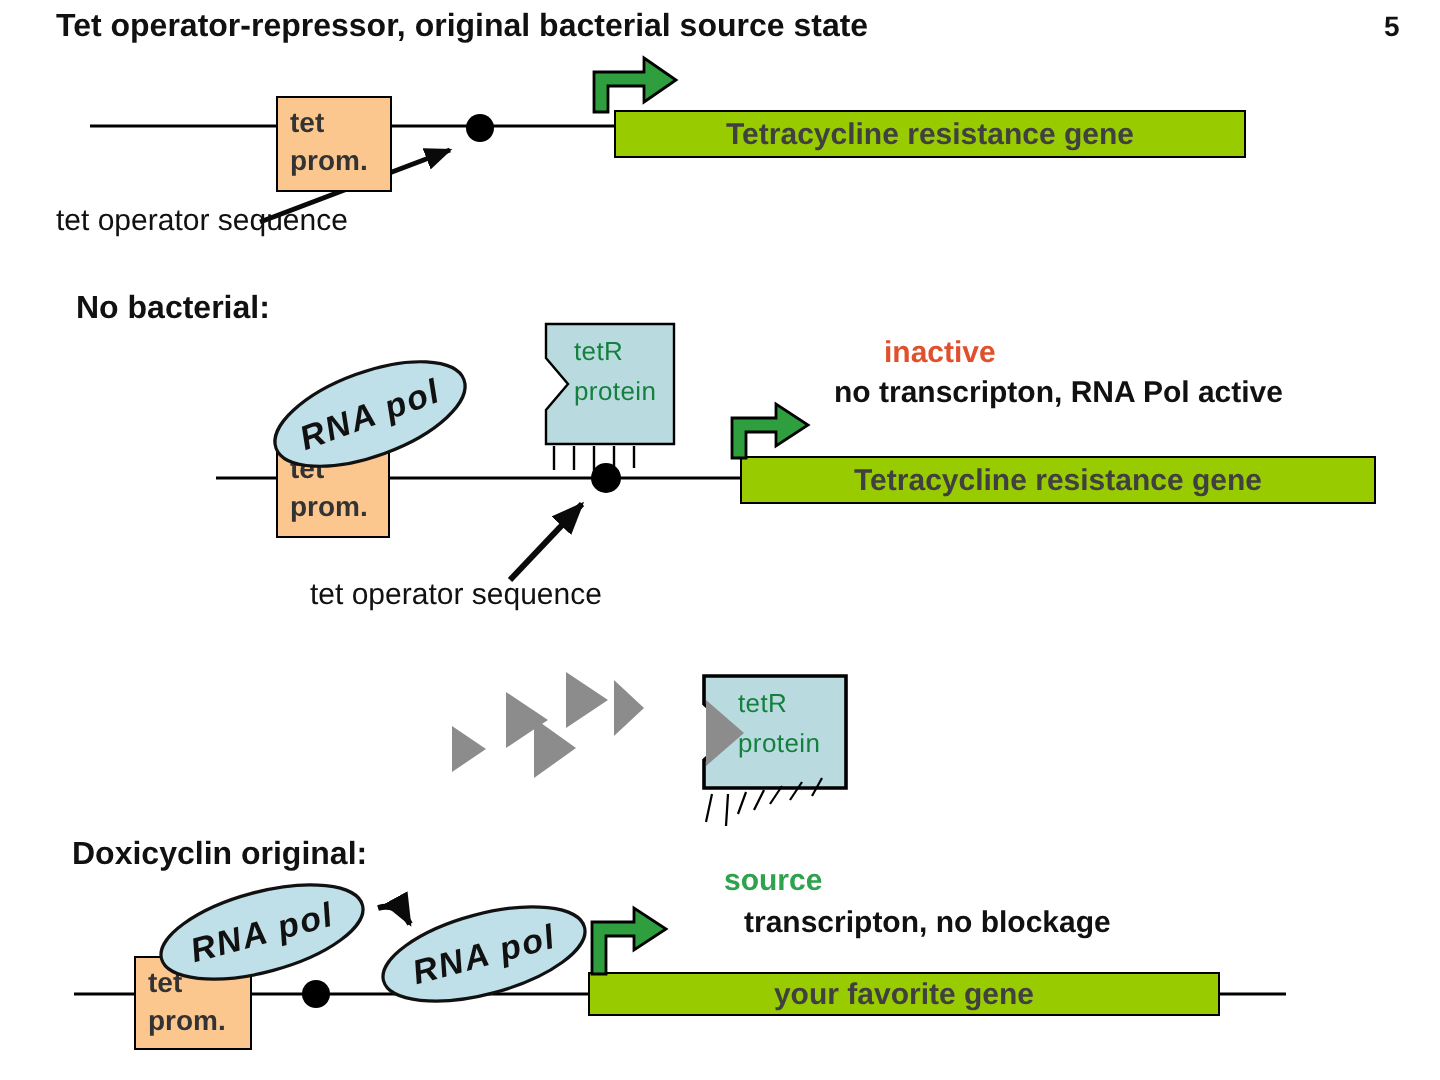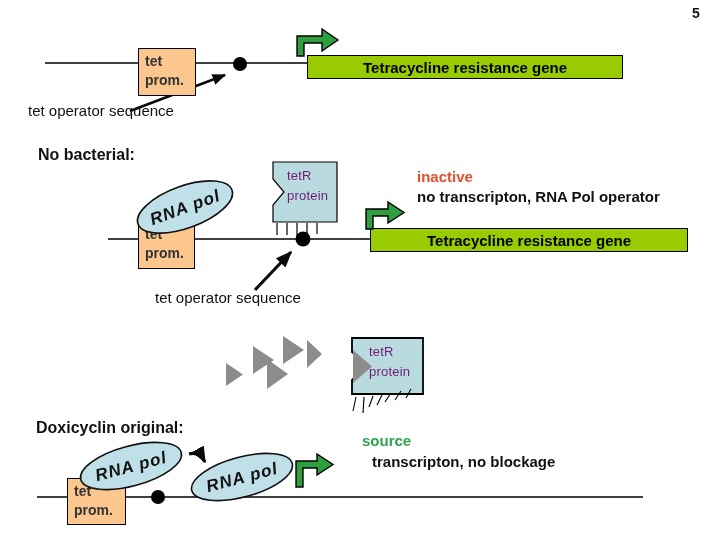--- a/index.html
+++ b/index.html
@@ -13,27 +13,27 @@
   .h16 { font-size:16px; font-weight:700; }
   .box { position:absolute; box-sizing:border-box; border:1px solid #000;font-weight:bold; }
   .prom {
     background:var(--promoter-fill,#FBC78E);
     font-size:14px; line-height:19px; color:#333;
     padding:3px 0 0 6px;
   }
   .gene {
     background:var(--gene-fill,#99CC00);
     display:flex; align-items:center; justify-content:center;
-    font-size:15px; font-weight:700; color:#000000;
+    font-size:15px; font-weight:700; color:#404040;
   }
   .tetr-text {
     position:absolute; font-size:13px; line-height:20px;
-    color:#701a75; letter-spacing:0.2px;
+    color:#15803d; letter-spacing:0.2px;
   }
-  .status-red   { color:var(--inactive-red,#E0502D); }
+  .status-red   { color:var(--inactive-red,#E0502D);margin-left:25px; }
   .status-green { color:var(--active-green,#2FA24D); }
   svg text.rnapol {
     font-family:"Liberation Sans", sans-serif;
     font-size:17px; font-weight:700; font-style:italic; fill:#111; letter-spacing:1px;
   }
 </style>
 </head>
 <body>
 
 <div class="stage">
@@ -61,20 +61,23 @@
   <div class="box gene" style="left:307px; top:55px; width:316px; height:24px;">
        <span>Tetracycline resistance gene</span>
     </div>
 
   <div class="box prom" style="left:138px; top:221px; width:57px; height:48px;">tet prom.</div>
   <div class="box gene" style="left:370px; top:228px; width:318px; height:24px;">
        <span>Tetracycline resistance gene</span>
     </div>
 
   <div class="box prom" style="left:67px; top:478px; width:59px; height:47px;">tet prom.</div>
+  <div class="box gene" style="left:294px; top:486px; width:316px; height:22px;">
+       <span>your favorite gene</span>
+    </div>
 
   <svg class="layer" viewBox="0 0 720 540">
     <defs>
       <marker id="ah2" markerWidth="6.5" markerHeight="5" refX="5" refY="2.25" orient="auto">
         <path d="M0,0 L5.5,2.25 L0,4.5 Z" fill="#0a0a0a"></path>
       </marker>
     </defs>
 
     <polygon points="297,56 297,36 322,36 322,29 338,40 322,51 322,43 304,43 304,56" style="fill:var(--arrow-green,#2F9E3E); stroke:#000; stroke-width:1.4;"></polygon>
     <polygon points="366,229 366,209 388,209 388,202 404,212.5 388,223 388,216 373,216 373,229" style="fill:var(--arrow-green,#2F9E3E); stroke:#000; stroke-width:1.4;"></polygon>
@@ -122,31 +125,32 @@
       <ellipse cx="131" cy="466" rx="52" ry="20" transform="rotate(-15 131 466)" style="fill:var(--polymerase-fill,#BFE0E8); stroke:#111; stroke-width:1.6;"></ellipse>
       <text class="rnapol" x="131" y="472" text-anchor="middle" transform="rotate(-15 131 466)">RNA pol</text>
     </g>
     <path d="M189,454 Q199,451 205,462" fill="none" stroke="#0a0a0a" stroke-width="3" marker-end="url(#ah2)"></path>
     <g>
       <ellipse cx="242" cy="477" rx="52" ry="20" transform="rotate(-15 242 477)" style="fill:var(--polymerase-fill,#BFE0E8); stroke:#111; stroke-width:1.6;"></ellipse>
       <text class="rnapol" x="242" y="483" text-anchor="middle" transform="rotate(-15 242 477)">RNA pol</text>
     </g>
   </svg>
 
+  <div class="lbl h16" style="left:28px; top:5px;">Tet operator-repressor, original bacterial source state</div>
   <div class="lbl bold" style="left:692px; top:5px; font-size:14px;">5</div>
 
   <div>
     <div class="lbl" style="left:28px; top:102px;">tet operator sequence</div>
   </div>
 
   <div>
     <div class="lbl h16" style="left:38px; top:146px;">No bacterial:</div>
     <div class="tetr-text" style="left:287px; top:166px; width:52px;">tetR protein</div>
     <div class="lbl bold status-red" style="left:417px; top:168px;">inactive</div>
-    <div class="lbl bold" style="left:417px; top:188px;">no transcripton, RNA Pol operator</div>
+    <div class="lbl bold" style="left:417px; top:188px;">no transcripton, RNA Pol active</div>
     <div class="lbl" style="left:155px; top:289px;">tet operator sequence</div>
   </div>
 
   <div>
     <div class="tetr-text" style="left:369px; top:342px; width:54px;">tetR protein</div>
   </div>
 
   <div>
     <div class="lbl h16" style="left:36px; top:419px;">Doxicyclin original:</div>
     <div class="lbl bold status-green" style="left:362px; top:432px;">source</div>

